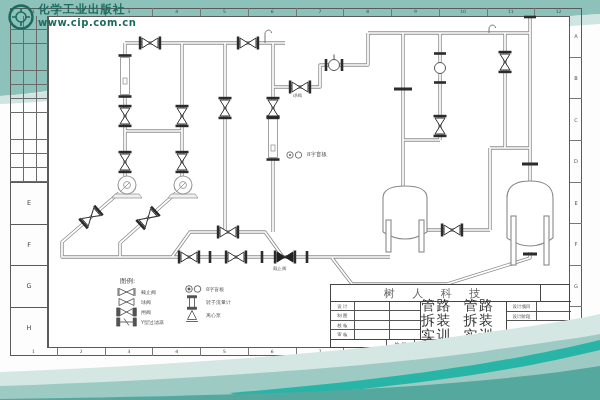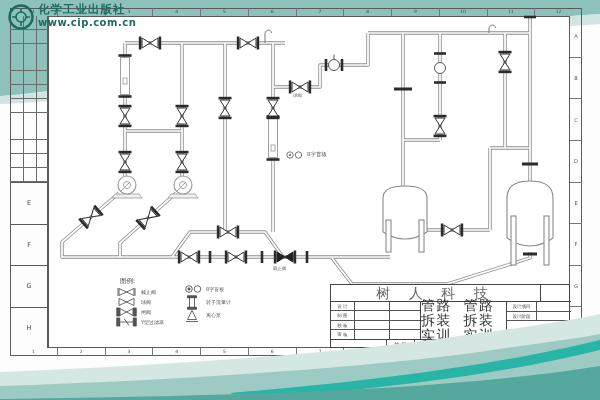--- a/index.html
+++ b/index.html
@@ -25,21 +25,21 @@
            background:repeating-linear-gradient(to bottom,transparent 0,transparent 13.1px,#6b6b6b 13.1px,#6b6b6b 13.8px);}
   .lt-col{position:absolute;top:0;height:166px;width:0.7px;background:#6b6b6b;}
   .lt-zone{position:absolute;left:0;width:38px;height:41.5px;border-top:0.7px solid #5a5a5a;
            font-size:6.5px;color:#444;display:flex;align-items:center;justify-content:center;}
   
   .tiny{position:absolute;color:#555;white-space:nowrap;}
   
   .tb{left:330px;top:284px;width:240px;height:64px;border:1px solid #444;background:#fff;}
   .tb .row-co{position:absolute;left:0;top:0;width:240px;height:17px;border-bottom:0.8px solid #444;}
   .tb .co-name{position:absolute;left:0;top:0;width:210px;height:17px;border-right:0.8px solid #444;
-               display:flex;align-items:center;justify-content:center;font-size:14px;color:#666;
+               display:flex;align-items:center;justify-content:center;font-size:11px;color:#666;
                letter-spacing:7px;font-family:"DejaVu Serif","Liberation Serif",serif;}
   .tb .co-spare{position:absolute;left:210px;top:0;width:30px;height:17px;}
   .tb .mini{position:absolute;left:0;top:17px;width:90px;height:37px;border-right:0.8px solid #444;}
   .tb .mrow{display:flex;height:9.25px;border-bottom:0.6px solid #555;}
   .tb .mrow:last-child{border-bottom:none;}
   .tb .ml{width:24px;border-right:0.6px solid #555;font-size:4.5px;color:#444;text-align:center;line-height:9px;}
   .tb .mv1{width:36px;border-right:0.6px solid #555;}
   .tb .mv2{width:30px;}
   .tb .title-cell{position:absolute;left:90px;top:17px;width:85px;height:37px;
                   display:flex;align-items:center;justify-content:center;

